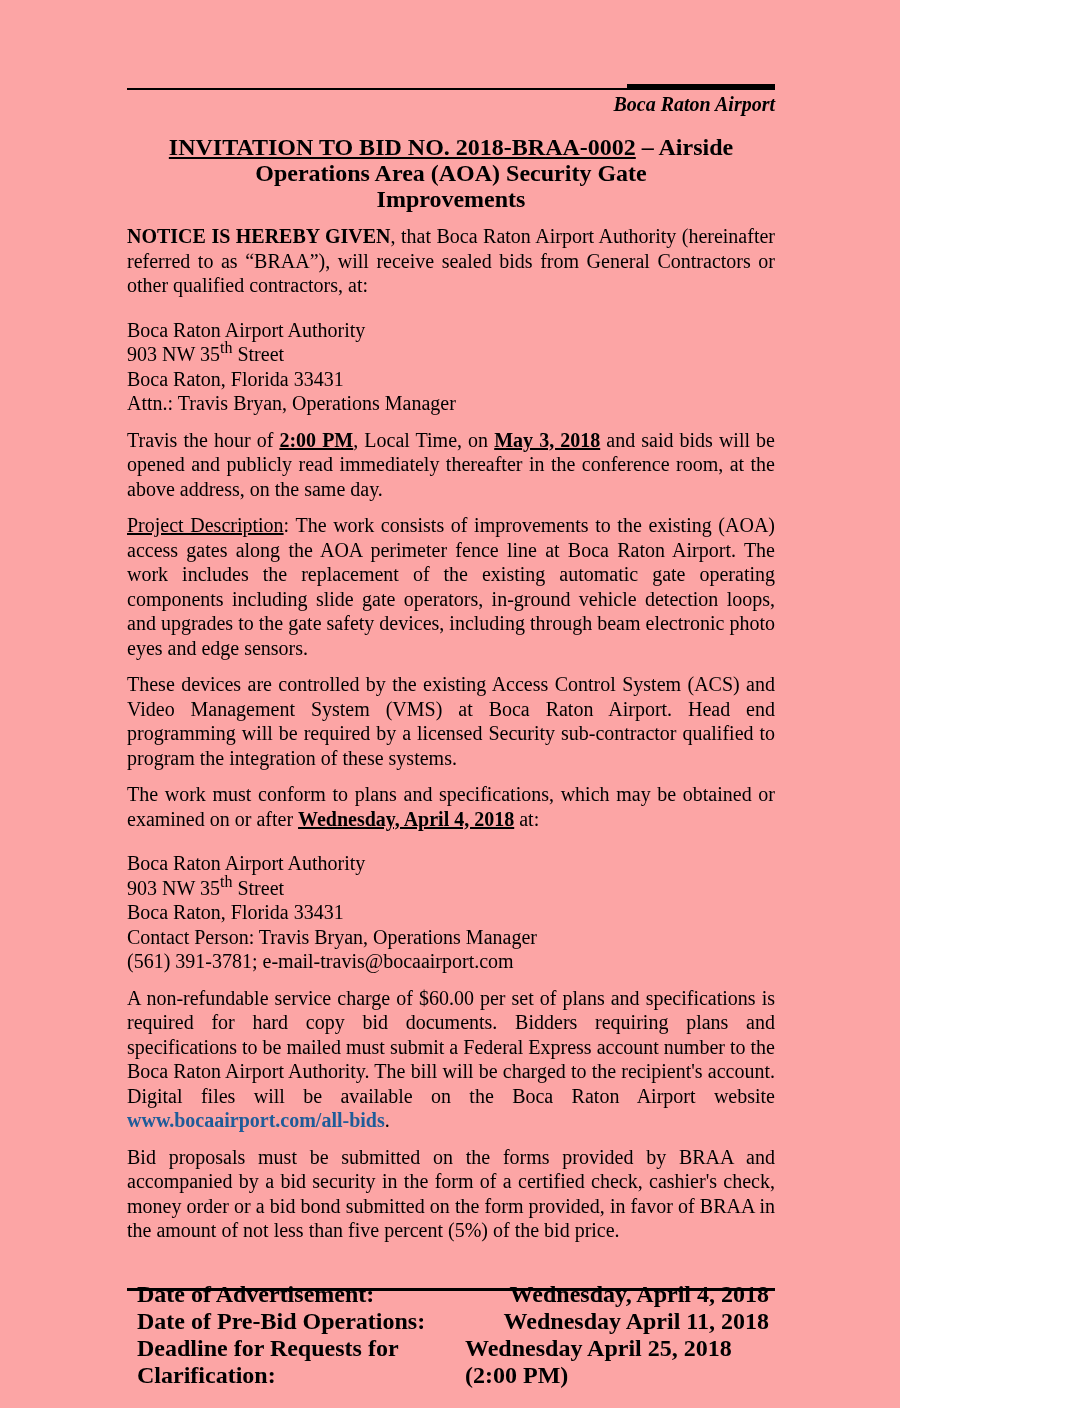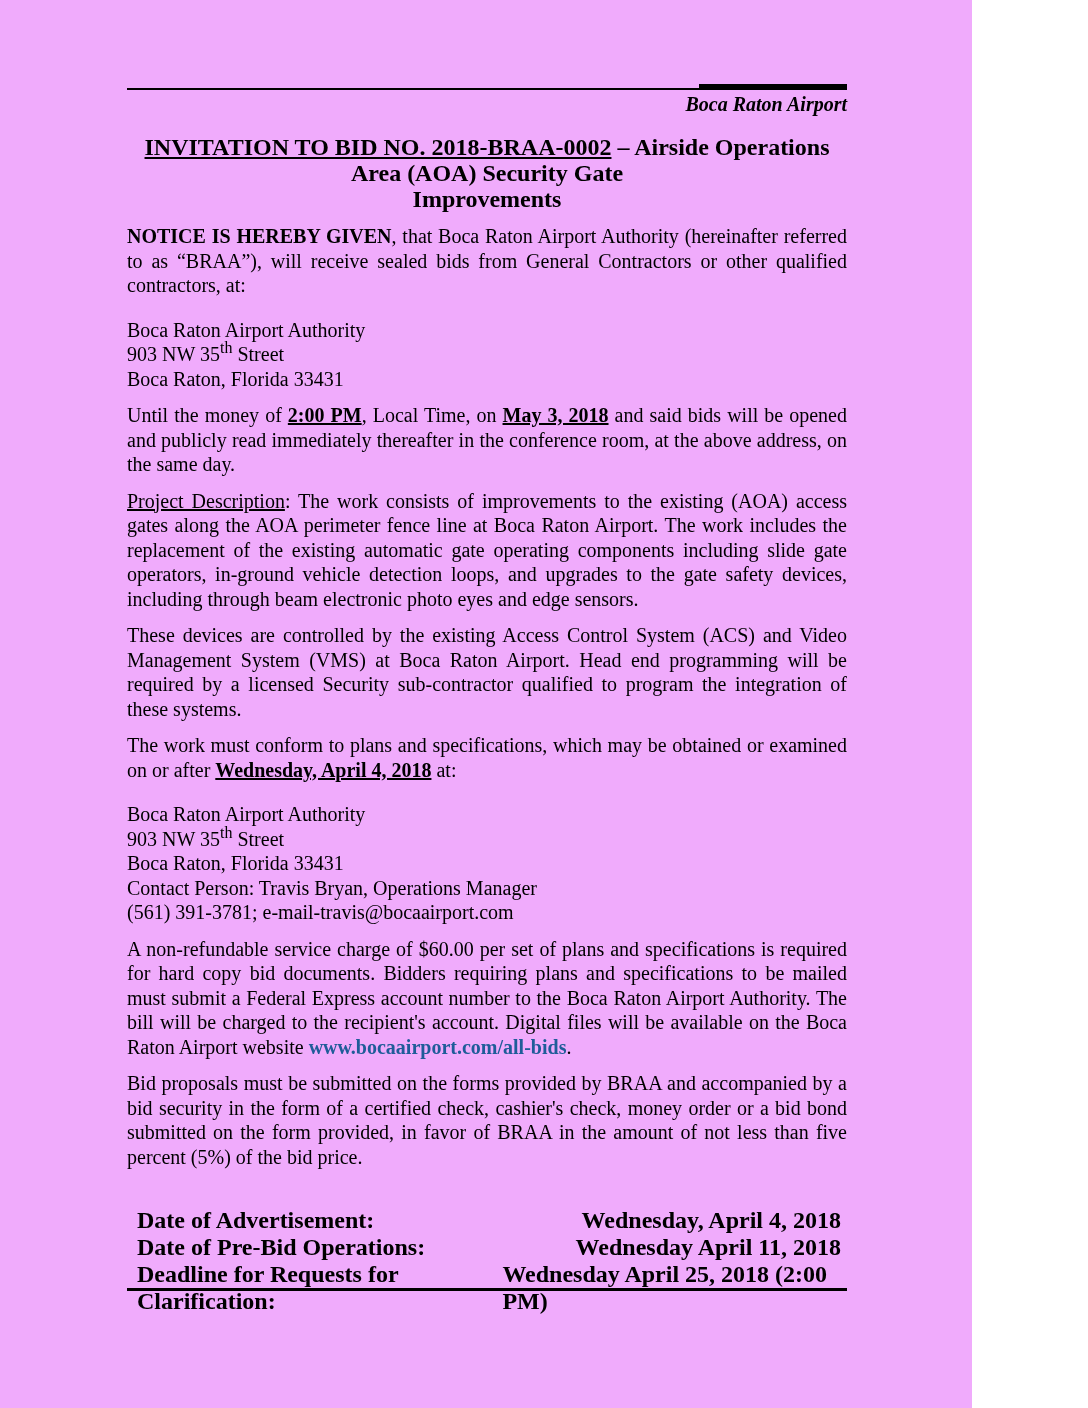--- a/index.html
+++ b/index.html
@@ -1,20 +1,20 @@
 <!DOCTYPE html>
 <html><head>
 <meta charset="utf-8">
 <style>
   html, body { margin: 0; padding: 0; background: #ffffff; }
   .page {
     position: relative;
-    width: 972px;
+    width: 900px;
     height: 1408px;
-    background: #f0abfc;
+    background: #fca5a5;
     color: #000000;
     font-family: "Liberation Serif", serif;
     overflow: hidden;
   }
   .content {
     position: absolute;
     left: 127px;
     right: 125px;
     top: 0;
   }
@@ -125,24 +125,25 @@
     </div>
 
     <div class="p">
       <span class="bold">NOTICE IS HEREBY GIVEN</span><span>, that Boca Raton Airport Authority (hereinafter referred to as “BRAA”), will receive sealed bids from General Contractors or other qualified contractors, at:</span>
     </div>
 
     <div class="addr">
       <div>Boca Raton Airport Authority</div>
       <div><span>903 NW 35</span><sup class="st">th</sup><span> Street</span></div>
       <div>Boca Raton, Florida 33431</div>
+      <div>Attn.: Travis Bryan, Operations Manager</div>
     </div>
 
     <div class="p">
-      <span>Until the money of </span><span class="bu">2:00 PM</span><span>, Local Time, on </span><span class="bu">May 3, 2018</span><span> and said bids will be opened and publicly read immediately thereafter in the conference room, at the above address, on the same day.</span>
+      <span>Travis the hour of </span><span class="bu">2:00 PM</span><span>, Local Time, on </span><span class="bu">May 3, 2018</span><span> and said bids will be opened and publicly read immediately thereafter in the conference room, at the above address, on the same day.</span>
     </div>
 
     <div class="p">
       <span class="ul">Project Description</span><span>: The work consists of improvements to the existing (AOA) access gates along the AOA perimeter fence line at Boca Raton Airport.  The work includes the replacement of the existing automatic gate operating components including slide gate operators, in-ground vehicle detection loops, and upgrades to the gate safety devices, including through beam electronic photo eyes and edge sensors.</span>
     </div>
 
     <div class="p">These devices are controlled by the existing Access Control System (ACS) and Video Management System (VMS) at Boca Raton Airport.  Head end programming will be required by a licensed Security sub-contractor qualified to program the integration of these systems.</div>
 
     <div class="p">
       <span>The work must conform to plans and specifications, which may be obtained or examined on or after </span><span class="bu">Wednesday, April 4, 2018</span><span> at:</span>

